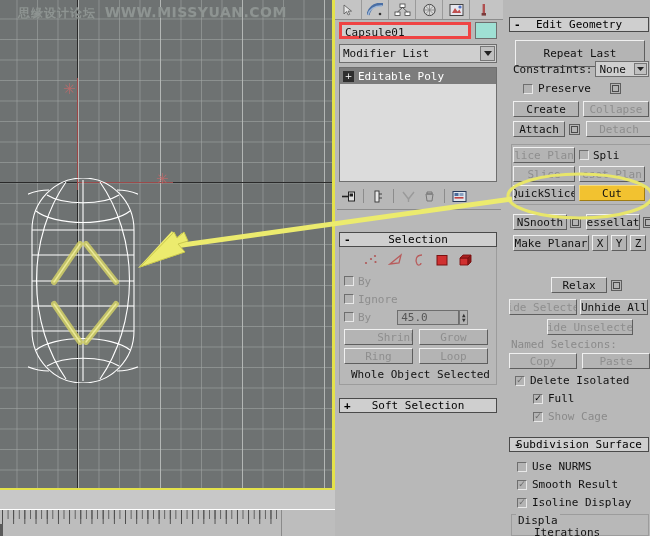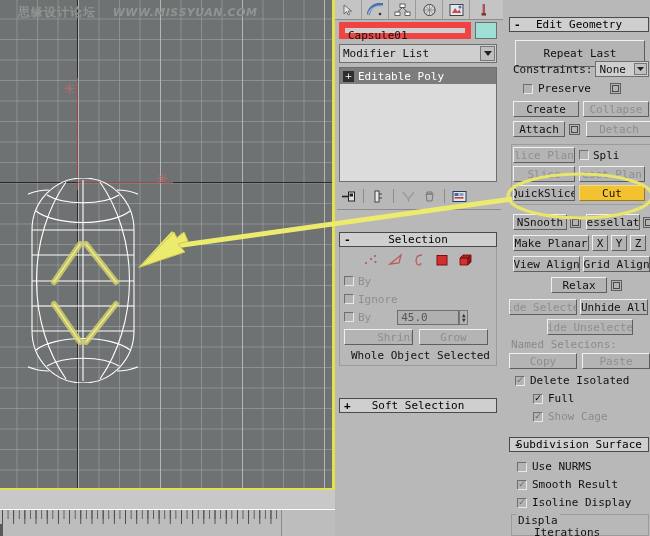--- a/index.html
+++ b/index.html
@@ -66,21 +66,21 @@
   }
 
   
   .wm-top {
     position:absolute; left:6px; top:4px; width:215px; height:15px;
     font-family:"DejaVu Sans", sans-serif; font-size:12px; font-weight:bold;
     color:#8e9492; letter-spacing:.5px; white-space:nowrap;
     text-shadow: 0 1px 0 rgba(120,126,124,.6);
   }
   .wm-top .cn { font-size:12px; letter-spacing:1px;margin-left:12px; }
-  .wm-top .en { font-size:11px; margin-left:12px;font-style:italic; }
+  .wm-top .en { font-size:14px; margin-left:4px; }
 
   
   .bottombar {
     position:absolute; left:0; top:490px; width:335px; height:46px; background:#c8c8c8;
   }
   .timeline {
     position:absolute; left:0; top:19px; width:335px; height:27px;
     background:#bdbdbd; border-top:1px solid #fff;
   }
   .ticks { position:absolute; left:2px; top:0; width:280px; height:14px;
@@ -101,21 +101,21 @@
   }
   .toolbar-top {
     position:absolute; left:0; top:0; width:168px; height:20px;
     background:#c4c4c4; border-bottom:1px solid #8c8c8c;
     display:flex; align-items:center;
   }
   .tbtn { width:27px; height:19px; display:flex; align-items:center; justify-content:center;
     border-right:1px solid #9a9a9a; }
   .namefield {
     position:absolute; left:4px; top:22px; width:132px; height:17px;
-    background:#cfcfcf; border:6px solid #ef4444;
+    background:#cfcfcf; border:3px solid #ef4444;
     font-family:"DejaVu Sans Mono", monospace; font-size:11px; color:#111;
     padding:1px 3px; line-height:14px;
   }
   .colorswatch {
     position:absolute; left:140px; top:22px; width:22px; height:17px;
     background:#9fe0d4; border:1px solid #6e6e6e;
   }
   .modlist {
     position:absolute; left:4px; top:44px; width:158px; height:19px;
     background:#cfcfcf; border:1px solid #6e6e6e;
@@ -436,20 +436,24 @@
             <span class="spinarr">
                 <span>▲</span>
                 <span>▼</span>
               </span>
           </span>
         </div>
         <div style="display:flex; gap:6px; margin-top:5px;">
           <span class="mxbtn dis" style="width:69px;padding-left:37px;">Shrink</span>
           <span class="mxbtn dis" style="width:69px;">Grow</span>
         </div>
+        <div style="display:flex; gap:6px; margin-top:3px;">
+          <span class="mxbtn dis" style="width:69px;">Ring</span>
+          <span class="mxbtn dis" style="width:69px;">Loop</span>
+        </div>
         <div class="lbl" style="text-align:right; margin-top:4px; padding-right:2px;">Whole Object Selected</div>
       </div>
     </div>
 
     <div class="rollout" style="left:4px; top:398px; width:158px;">
       <div class="rollout-hdr">
         <span class="pm">+</span>
         <span>Soft Selection</span>
       </div>
     </div>
@@ -518,24 +522,20 @@
       <span class="smallsq"></span>
     </div>
 
     <div style="position:absolute; left:10px; top:235px; display:flex; align-items:center; gap:3px;">
       <span class="mxbtn" style="width:76px;">Make Planar</span>
       <span class="mxbtn" style="width:16px;">X</span>
       <span class="mxbtn" style="width:16px;">Y</span>
       <span class="mxbtn" style="width:16px;">Z</span>
     </div>
 
-    <div style="position:absolute; left:10px; top:256px; display:flex; gap:3px;">
-      <span class="mxbtn" style="width:67px;">View Align</span>
-      <span class="mxbtn" style="width:67px;">Grid Align</span>
-    </div>
 
     <div style="position:absolute; left:48px; top:277px; display:flex; align-items:center; gap:4px;">
       <span class="mxbtn" style="width:56px;">Relax</span>
       <span class="smallsq"></span>
     </div>
 
     <div style="position:absolute; left:6px; top:299px; display:flex; gap:3px;">
       <span class="mxbtn dis" style="width:68px;">ide Selecte</span>
       <span class="mxbtn" style="width:68px;">Unhide All</span>
     </div>

